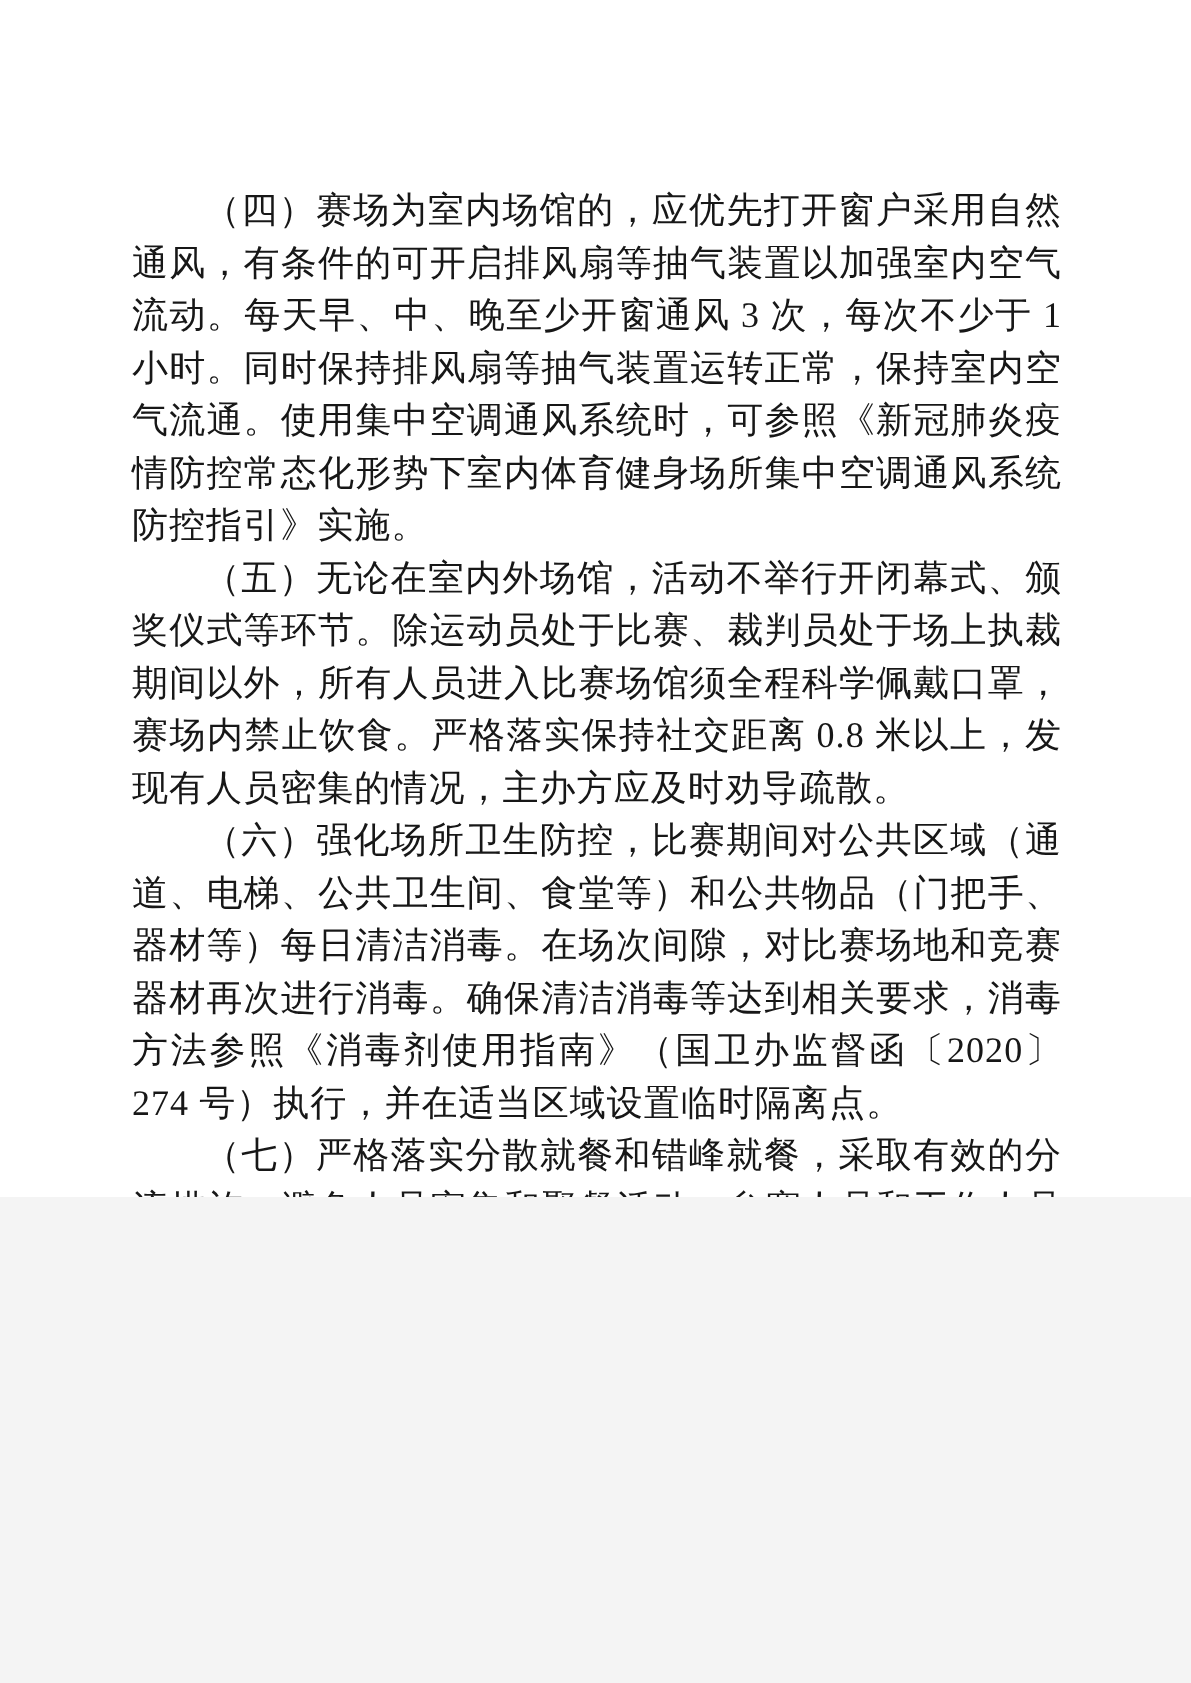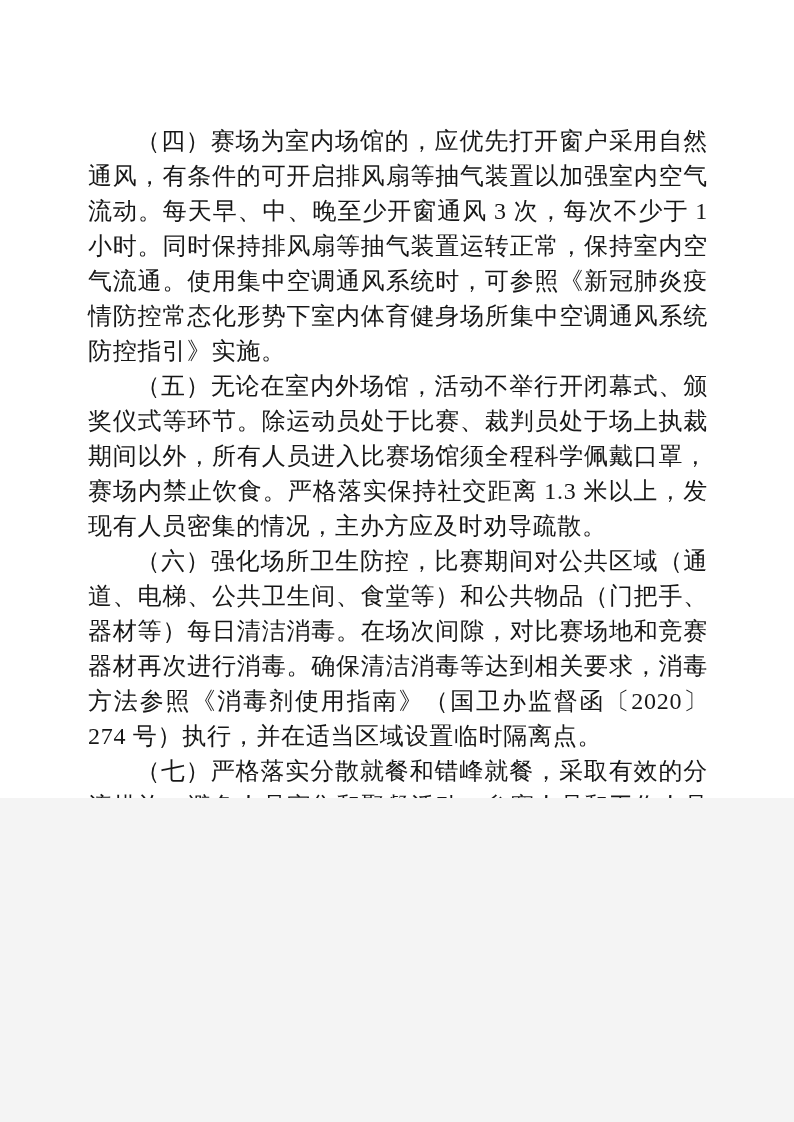--- a/index.html
+++ b/index.html
@@ -49,18 +49,18 @@
     font-family: "Liberation Sans", "DejaVu Sans", sans-serif;
     white-space: pre;
   }
 </style>
 </head>
 <body>
 
 <div class="page">
   <div class="text-block">
     <p class="para">（四）赛场为室内场馆的，应优先打开窗户采用自然通风，有条件的可开启排风扇等抽气装置以加强室内空气流动。每天早、中、晚至少开窗通风 3 次，每次不少于 1 小时。同时保持排风扇等抽气装置运转正常，保持室内空气流通。使用集中空调通风系统时，可参照《新冠肺炎疫情防控常态化形势下室内体育健身场所集中空调通风系统防控指引》实施。</p>
-    <p class="para">（五）无论在室内外场馆，活动不举行开闭幕式、颁奖仪式等环节。除运动员处于比赛、裁判员处于场上执裁期间以外，所有人员进入比赛场馆须全程科学佩戴口罩，赛场内禁止饮食。严格落实保持社交距离 1.3 米以上，发现有人员密集的情况，主办方应及时劝导疏散。</p>
+    <p class="para">（五）无论在室内外场馆，活动不举行开闭幕式、颁奖仪式等环节。除运动员处于比赛、裁判员处于场上执裁期间以外，所有人员进入比赛场馆须全程科学佩戴口罩，赛场内禁止饮食。严格落实保持社交距离 0.8 米以上，发现有人员密集的情况，主办方应及时劝导疏散。</p>
     <p class="para">（六）强化场所卫生防控，比赛期间对公共区域（通道、电梯、公共卫生间、食堂等）和公共物品（门把手、器材等）每日清洁消毒。在场次间隙，对比赛场地和竞赛器材再次进行消毒。确保清洁消毒等达到相关要求，消毒方法参照《消毒剂使用指南》（国卫办监督函〔2020〕274 号）执行，并在适当区域设置临时隔离点。</p>
     <p class="para">（七）严格落实分散就餐和错峰就餐，采取有效的分流措施，避免人员密集和聚餐活动。参赛人员和工作人员按分批次、分桌就餐或采取送餐至各自场所分开就餐。</p>
   </div>
   <div class="page-number">- 5 -</div>
 </div>
 
 </body></html>

